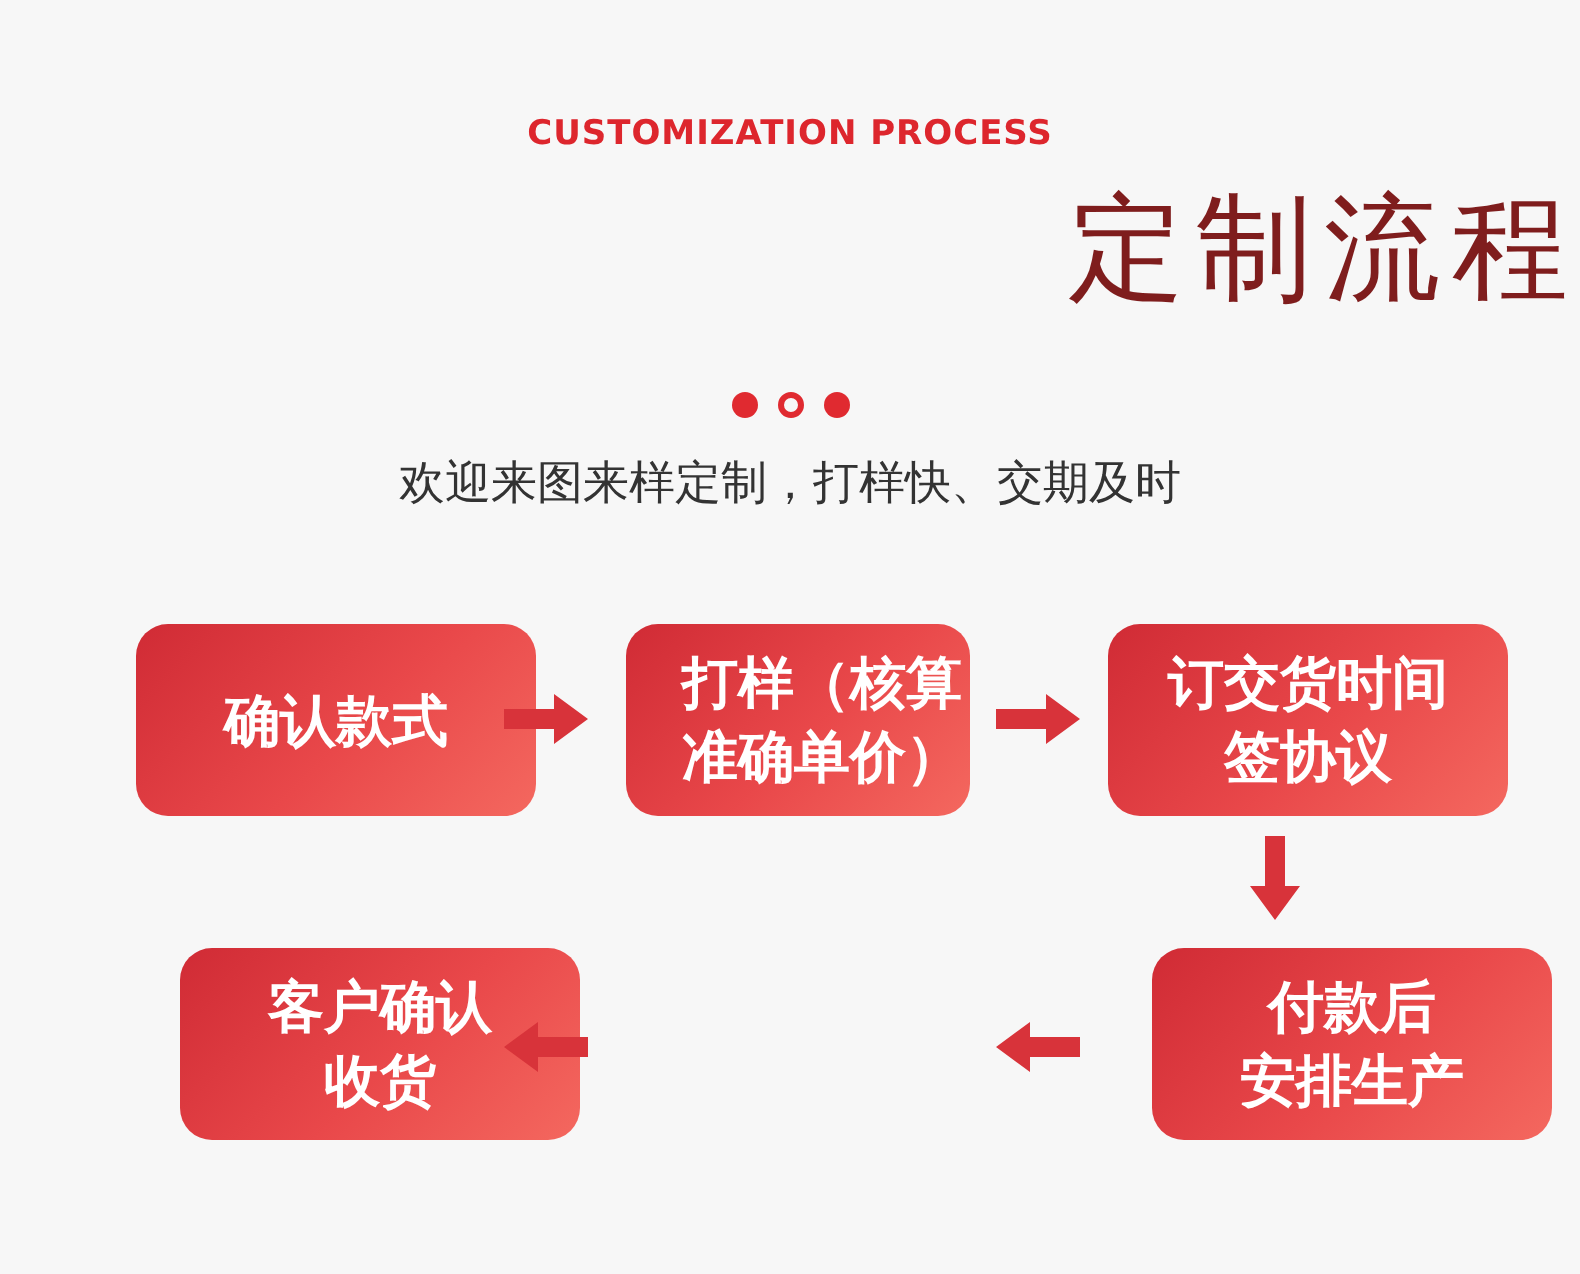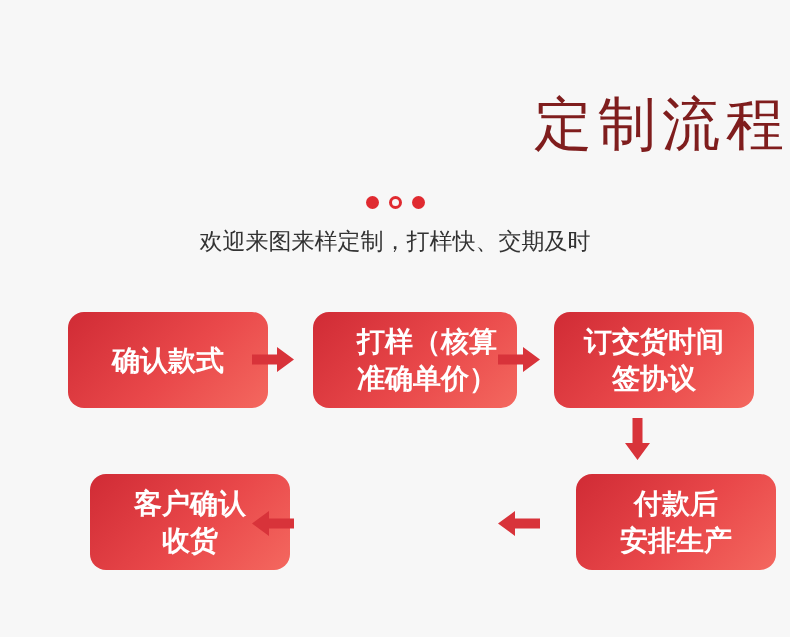--- a/index.html
+++ b/index.html
@@ -68,35 +68,36 @@
     justify-content: center;
     align-items: center;
     text-align: center;
     font-size: 28px;
     font-weight: bold;
     line-height: 37px;
   }
   .row1 { top: 312px; }
   .row2 { top: 474px; margin-left: 22px; }
   .col1 { left: 68px; }
-  .col2 { left: 313px; width: 204px; padding-left: 24px; }
+  .col2 { left: 313px; width: 172px; padding-left: 24px; }
   .col3 { left: 554px; }
   .arrow { position: absolute; }
   .arrow svg { display: block; }
   .ar1 { left: 252px; top: 347px; }
   .ar2 { left: 498px; top: 347px; }
   .ad  { left: 625px; top: 418px; }
   .al1 { left: 498px; top: 511px; }
   .al2 { left: 252px; top: 511px; }
 </style>
 </head>
 <body>
 
 <div class="page">
 
+  <div class="eyebrow">CUSTOMIZATION PROCESS</div>
 
   <div class="title">定制流程</div>
 
   <div class="dots">
     <span class="dot"></span>
     <span class="dot hollow"></span>
     <span class="dot"></span>
   </div>
 
   <div class="subtitle">欢迎来图来样定制，打样快、交期及时</div>

